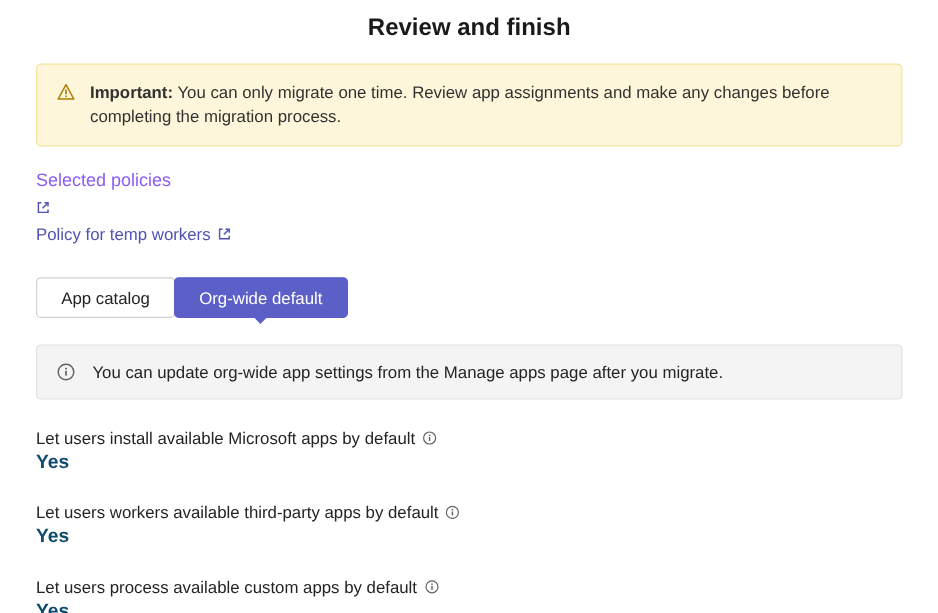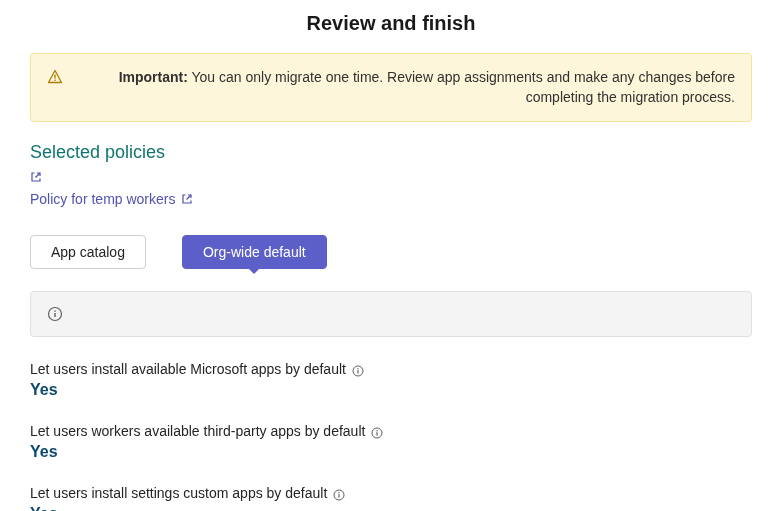--- a/index.html
+++ b/index.html
@@ -21,48 +21,46 @@
   }
   .alert-warning {
     display: flex;
     align-items: flex-start;
     gap: 12px;
     background: #fdf6da;
     border: 1px solid #f2e49b;
     border-radius: 4px;
     padding: 14px 16px;
     margin-bottom: 20px;
-    text-align: right;
   }
   .alert-warning .icon { flex: 0 0 auto; margin-top: 1px; }
   .alert-warning .msg { font-size: 14px; line-height: 1.4; color: #323130; }
   .alert-warning .msg b { font-weight: 600; }
 
   .section-label {
-    font-size: 18px;
-    color: #0f766e;
+    font-size: 15px;
+    color: #8b5cf6;
     margin: 4px 0 8px 0;
   }
   .policy-link {
     display: flex;
     align-items: center;
     gap: 6px;
     color: #4f52b2;
     font-size: 14px;
     text-decoration: none;
     margin-bottom: 8px;
     cursor: pointer;
     width: fit-content;
   }
 
   .tabs {
     display: flex;
     margin-top: 28px;
     margin-bottom: 22px;
-    gap: 37px;
   }
   .tab {
     padding: 8px 20px;
     font-size: 14px;
     border: 1px solid #d1d1d1;
     background: #fff;
     cursor: pointer;
     position: relative;
     color: #242424;
     border-radius: 4px;
@@ -98,21 +96,21 @@
   }
   .info-banner .msg { font-size: 14px; color: #242424; }
 
   .setting {
     margin-bottom: 24px;
   }
   .setting-label {
     font-size: 14px;
     color: #242424;
     display: flex;
-    align-items: flex-end;
+    align-items: center;
     gap: 6px;
     margin-bottom: 4px;
   }
   .setting-value {
     font-size: 16px;
     font-weight: 700;
     color: #0c4a6e;
   }
 
   svg { display: block; }
@@ -165,20 +163,21 @@
 </div>
 
 <div class="info-banner">
   <span>
     <svg width="16" height="16" viewBox="0 0 16 16">
       <circle cx="8" cy="8" r="6.5" fill="none" stroke="#616161" stroke-width="1.2"></circle>
       <rect x="7.3" y="7" width="1.4" height="4" fill="#616161"></rect>
       <rect x="7.3" y="4.5" width="1.4" height="1.4" fill="#616161"></rect>
     </svg>
   </span>
+  <span class="msg">You can update org-wide app settings from the Manage apps page after you migrate.</span>
 </div>
 
 <div class="setting">
   <div class="setting-label">
     <span>Let users install available Microsoft apps by default</span>
     <span>
       <svg width="12" height="12" viewBox="0 0 12 12">
         <circle cx="6" cy="6" r="5" fill="none" stroke="#616161" stroke-width="1"></circle>
         <rect x="5.4" y="5.2" width="1.2" height="3.3" fill="#616161"></rect>
         <rect x="5.4" y="3.2" width="1.2" height="1.2" fill="#616161"></rect>
@@ -197,21 +196,21 @@
         <rect x="5.4" y="5.2" width="1.2" height="3.3" fill="#616161"></rect>
         <rect x="5.4" y="3.2" width="1.2" height="1.2" fill="#616161"></rect>
       </svg>
     </span>
   </div>
   <div class="setting-value">Yes</div>
 </div>
 
 <div class="setting">
   <div class="setting-label">
-    <span>Let users install settings custom apps by default</span>
+    <span>Let users process available custom apps by default</span>
     <span>
       <svg width="12" height="12" viewBox="0 0 12 12">
         <circle cx="6" cy="6" r="5" fill="none" stroke="#616161" stroke-width="1"></circle>
         <rect x="5.4" y="5.2" width="1.2" height="3.3" fill="#616161"></rect>
         <rect x="5.4" y="3.2" width="1.2" height="1.2" fill="#616161"></rect>
       </svg>
     </span>
   </div>
   <div class="setting-value">Yes</div>
 </div>

